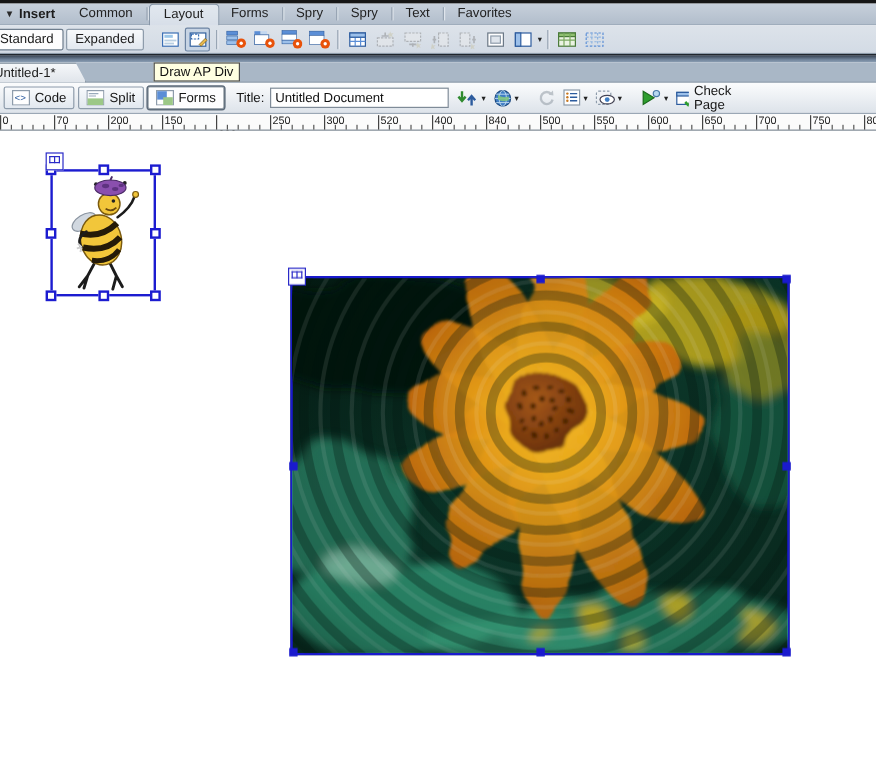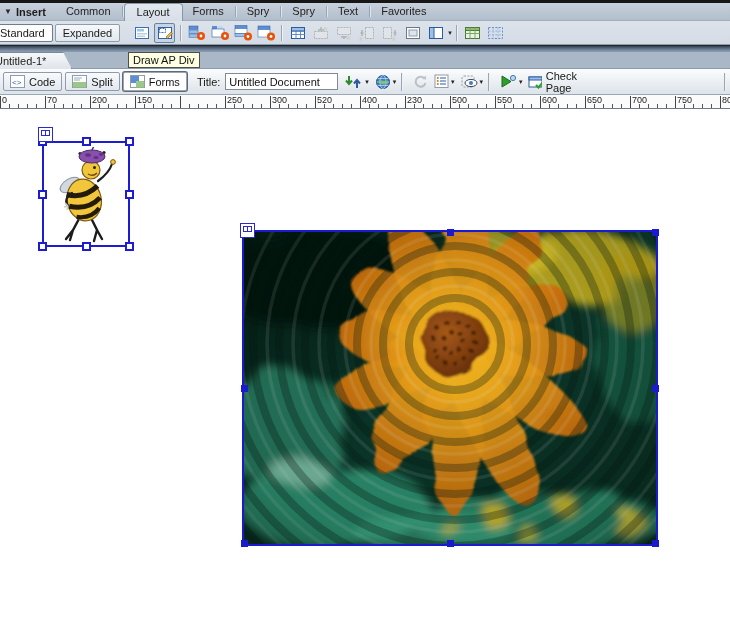--- a/index.html
+++ b/index.html
@@ -62,21 +62,21 @@
   
   #doctoolbar { left:0; top:69px; width:730px; height:26px;
     background:linear-gradient(#fbfcfd,#dde3ea); border-bottom:1px solid #9aa7b5;
     display:flex; align-items:center; }
   .viewbtn { display:flex; align-items:center; gap:4px; height:19px; padding:0 6px;
     margin-left:3px; font-size:11px; color:#161616; border:1px solid #8e9cab;
     border-radius:2px; background:linear-gradient(#f8fafc,#e2e8ef); }
   .viewbtn.active { background:#fdfdfe; border:1px solid #58667595;
     box-shadow:inset 0 0 0 1px #fff, 0 0 0 1px #5c6a79; }
   #title-label { font-size:11px; color:#161616; margin:0 5px 0 10px; }
-  #title-input { width:113px; height:17px; border:1px solid #7f8b98; font-size:11px;
+  #title-input { width:149px; height:17px; border:1px solid #7f8b98; font-size:11px;
     padding:0 3px; font-family:"Liberation Sans",sans-serif; color:#111; background:#fff; }
   .dicon { display:flex; align-items:center; margin-left:6px; }
   .dsep { width:1px; height:18px; background:#98a5b4; box-shadow:1px 0 0 #eef1f5;
     margin:0 5px; }
   #check-page { display:flex; align-items:center; gap:4px; font-size:11px; color:#161616;
     margin-left:6px; }
 
   
   #ruler { left:0; top:95px; width:730px; height:14px; background:#fbfbfb;
     border-bottom:1px solid #6e7a87; }
@@ -411,21 +411,21 @@
       <div class="rtick-minor" style="left: 333px;"></div>
       <div class="rtick-minor" style="left: 342px;"></div>
       <div class="rtick-minor" style="left: 351px;"></div>
       <div class="rtick-major" style="left: 360px;"></div>
       <div class="rlabel" style="left: 362px;">400</div>
       <div class="rtick-minor" style="left: 369px;"></div>
       <div class="rtick-minor" style="left: 378px;"></div>
       <div class="rtick-minor" style="left: 387px;"></div>
       <div class="rtick-minor" style="left: 396px;"></div>
       <div class="rtick-major" style="left: 405px;"></div>
-      <div class="rlabel" style="left: 407px;">230</div>
+      <div class="rlabel" style="left: 407px;">840</div>
       <div class="rtick-minor" style="left: 414px;"></div>
       <div class="rtick-minor" style="left: 423px;"></div>
       <div class="rtick-minor" style="left: 432px;"></div>
       <div class="rtick-minor" style="left: 441px;"></div>
       <div class="rtick-major" style="left: 450px;"></div>
       <div class="rlabel" style="left: 452px;">500</div>
       <div class="rtick-minor" style="left: 459px;"></div>
       <div class="rtick-minor" style="left: 468px;"></div>
       <div class="rtick-minor" style="left: 477px;"></div>
       <div class="rtick-minor" style="left: 486px;"></div>

